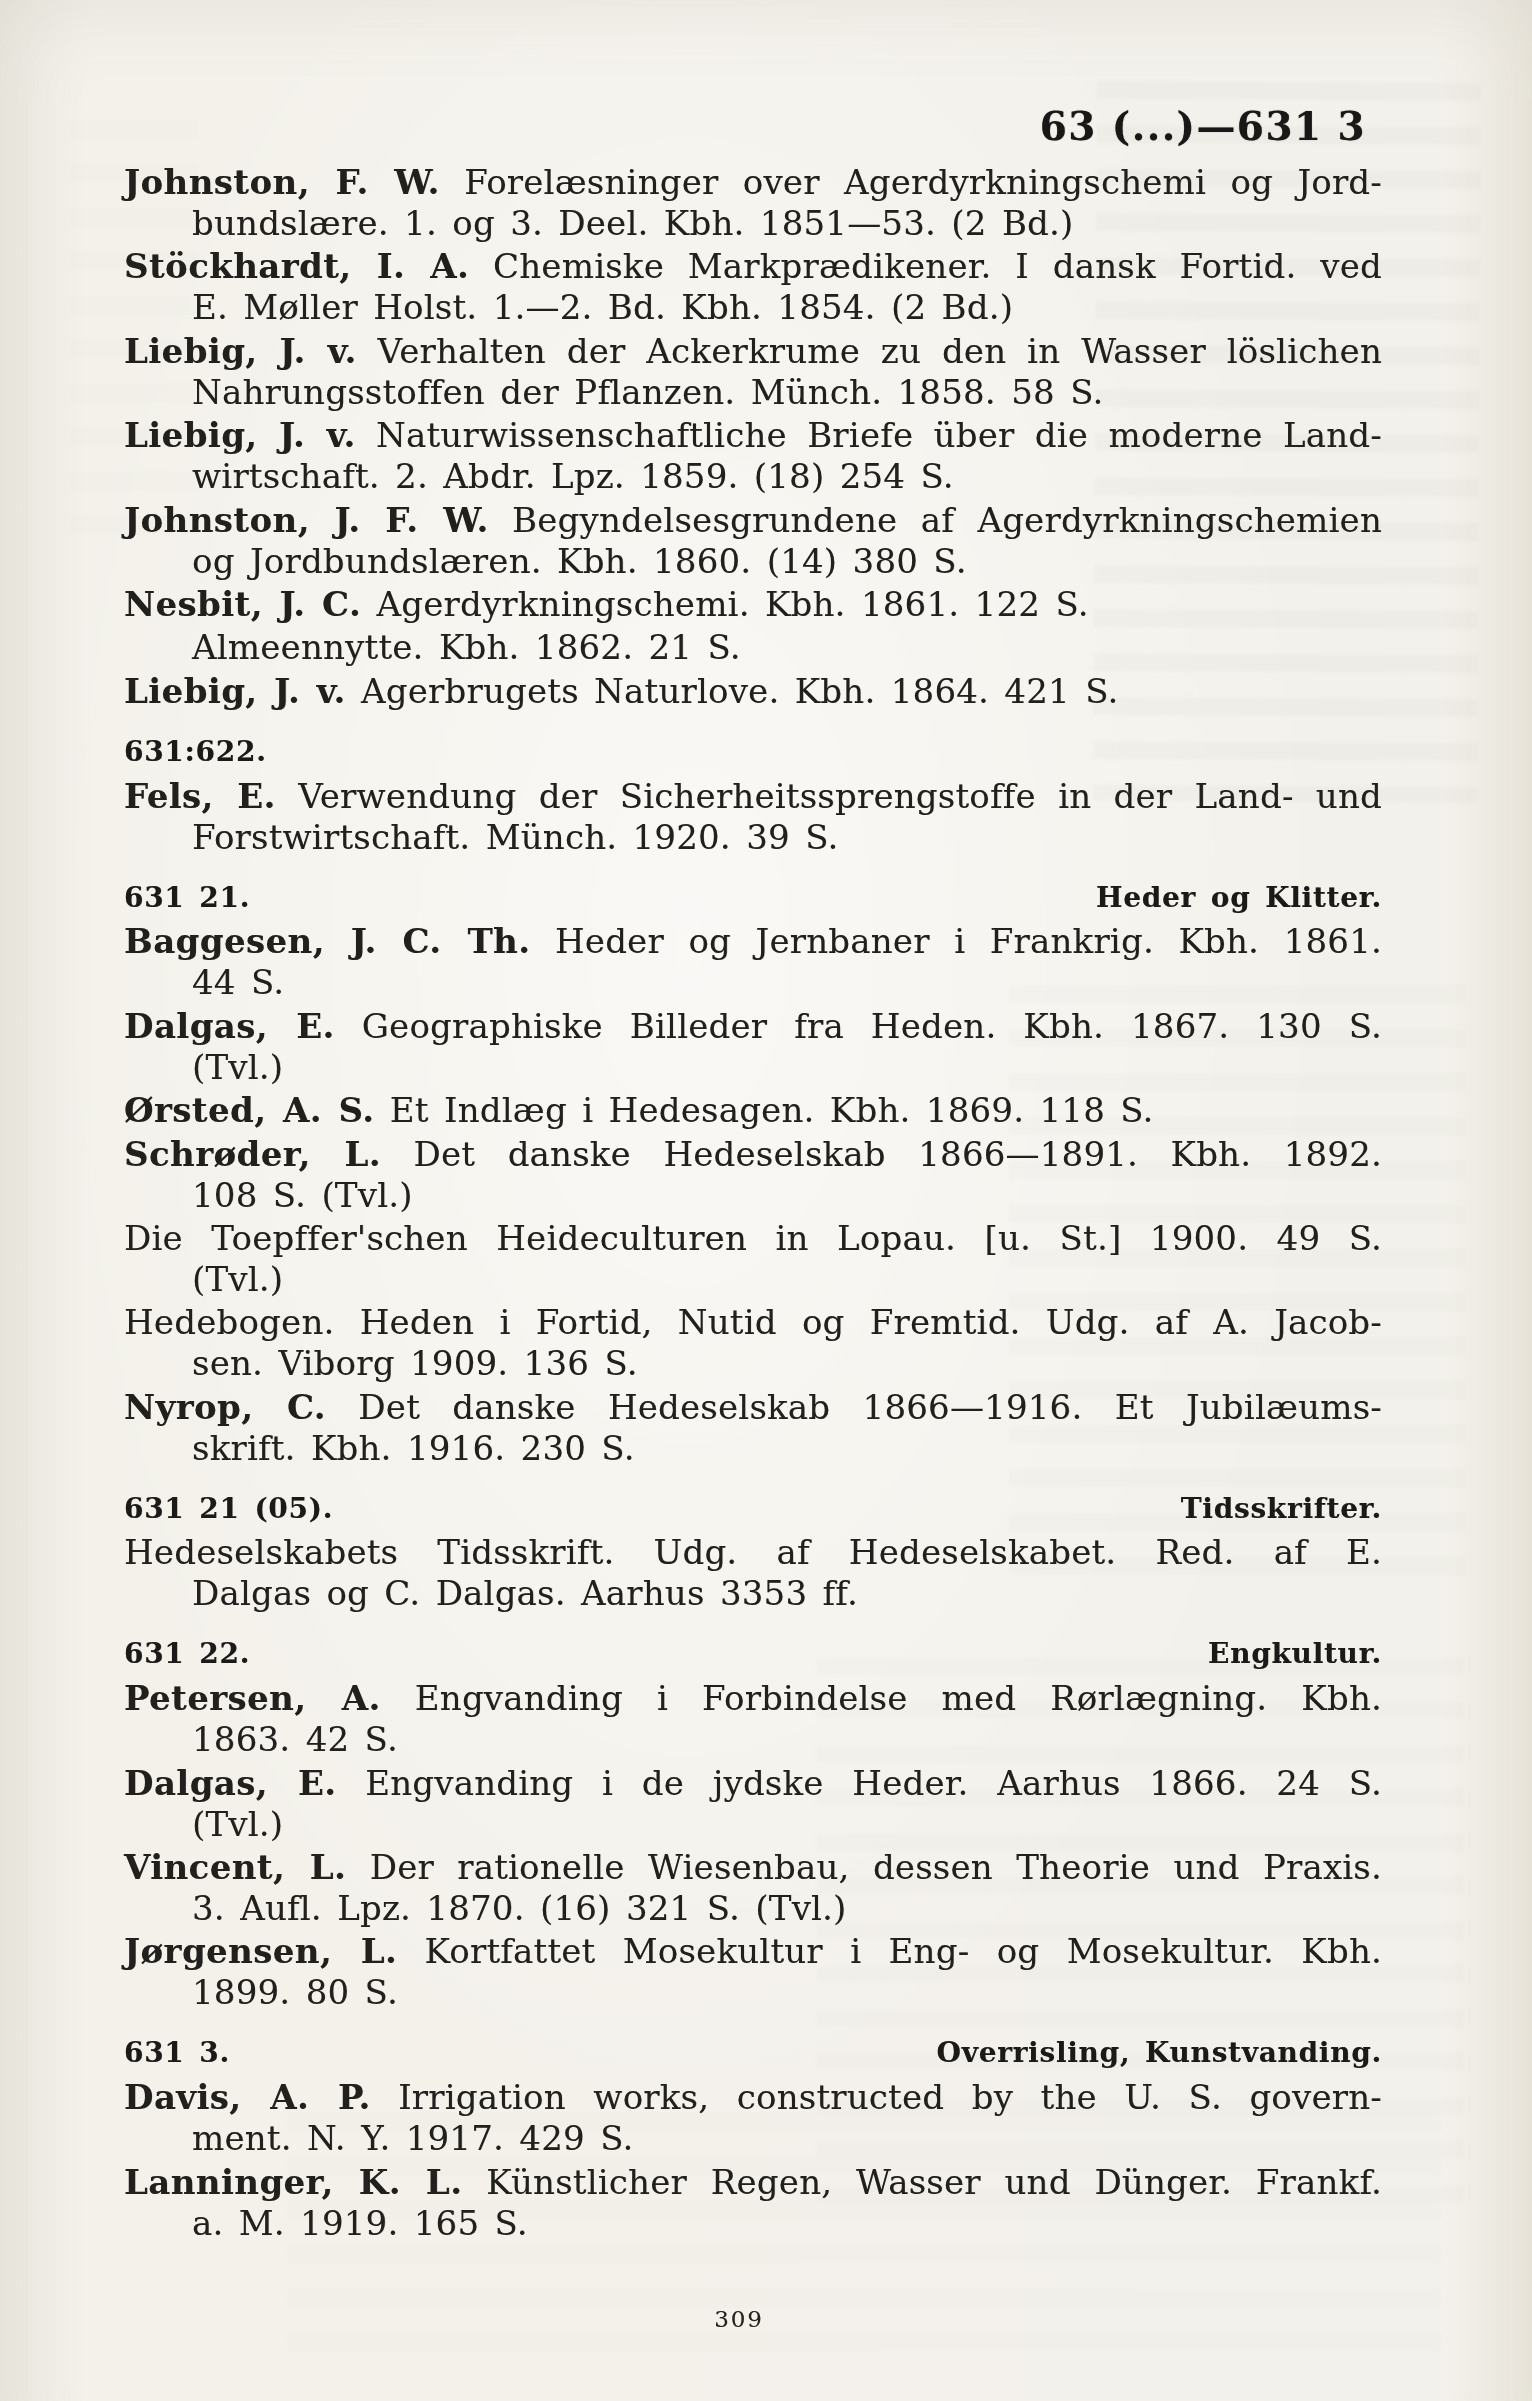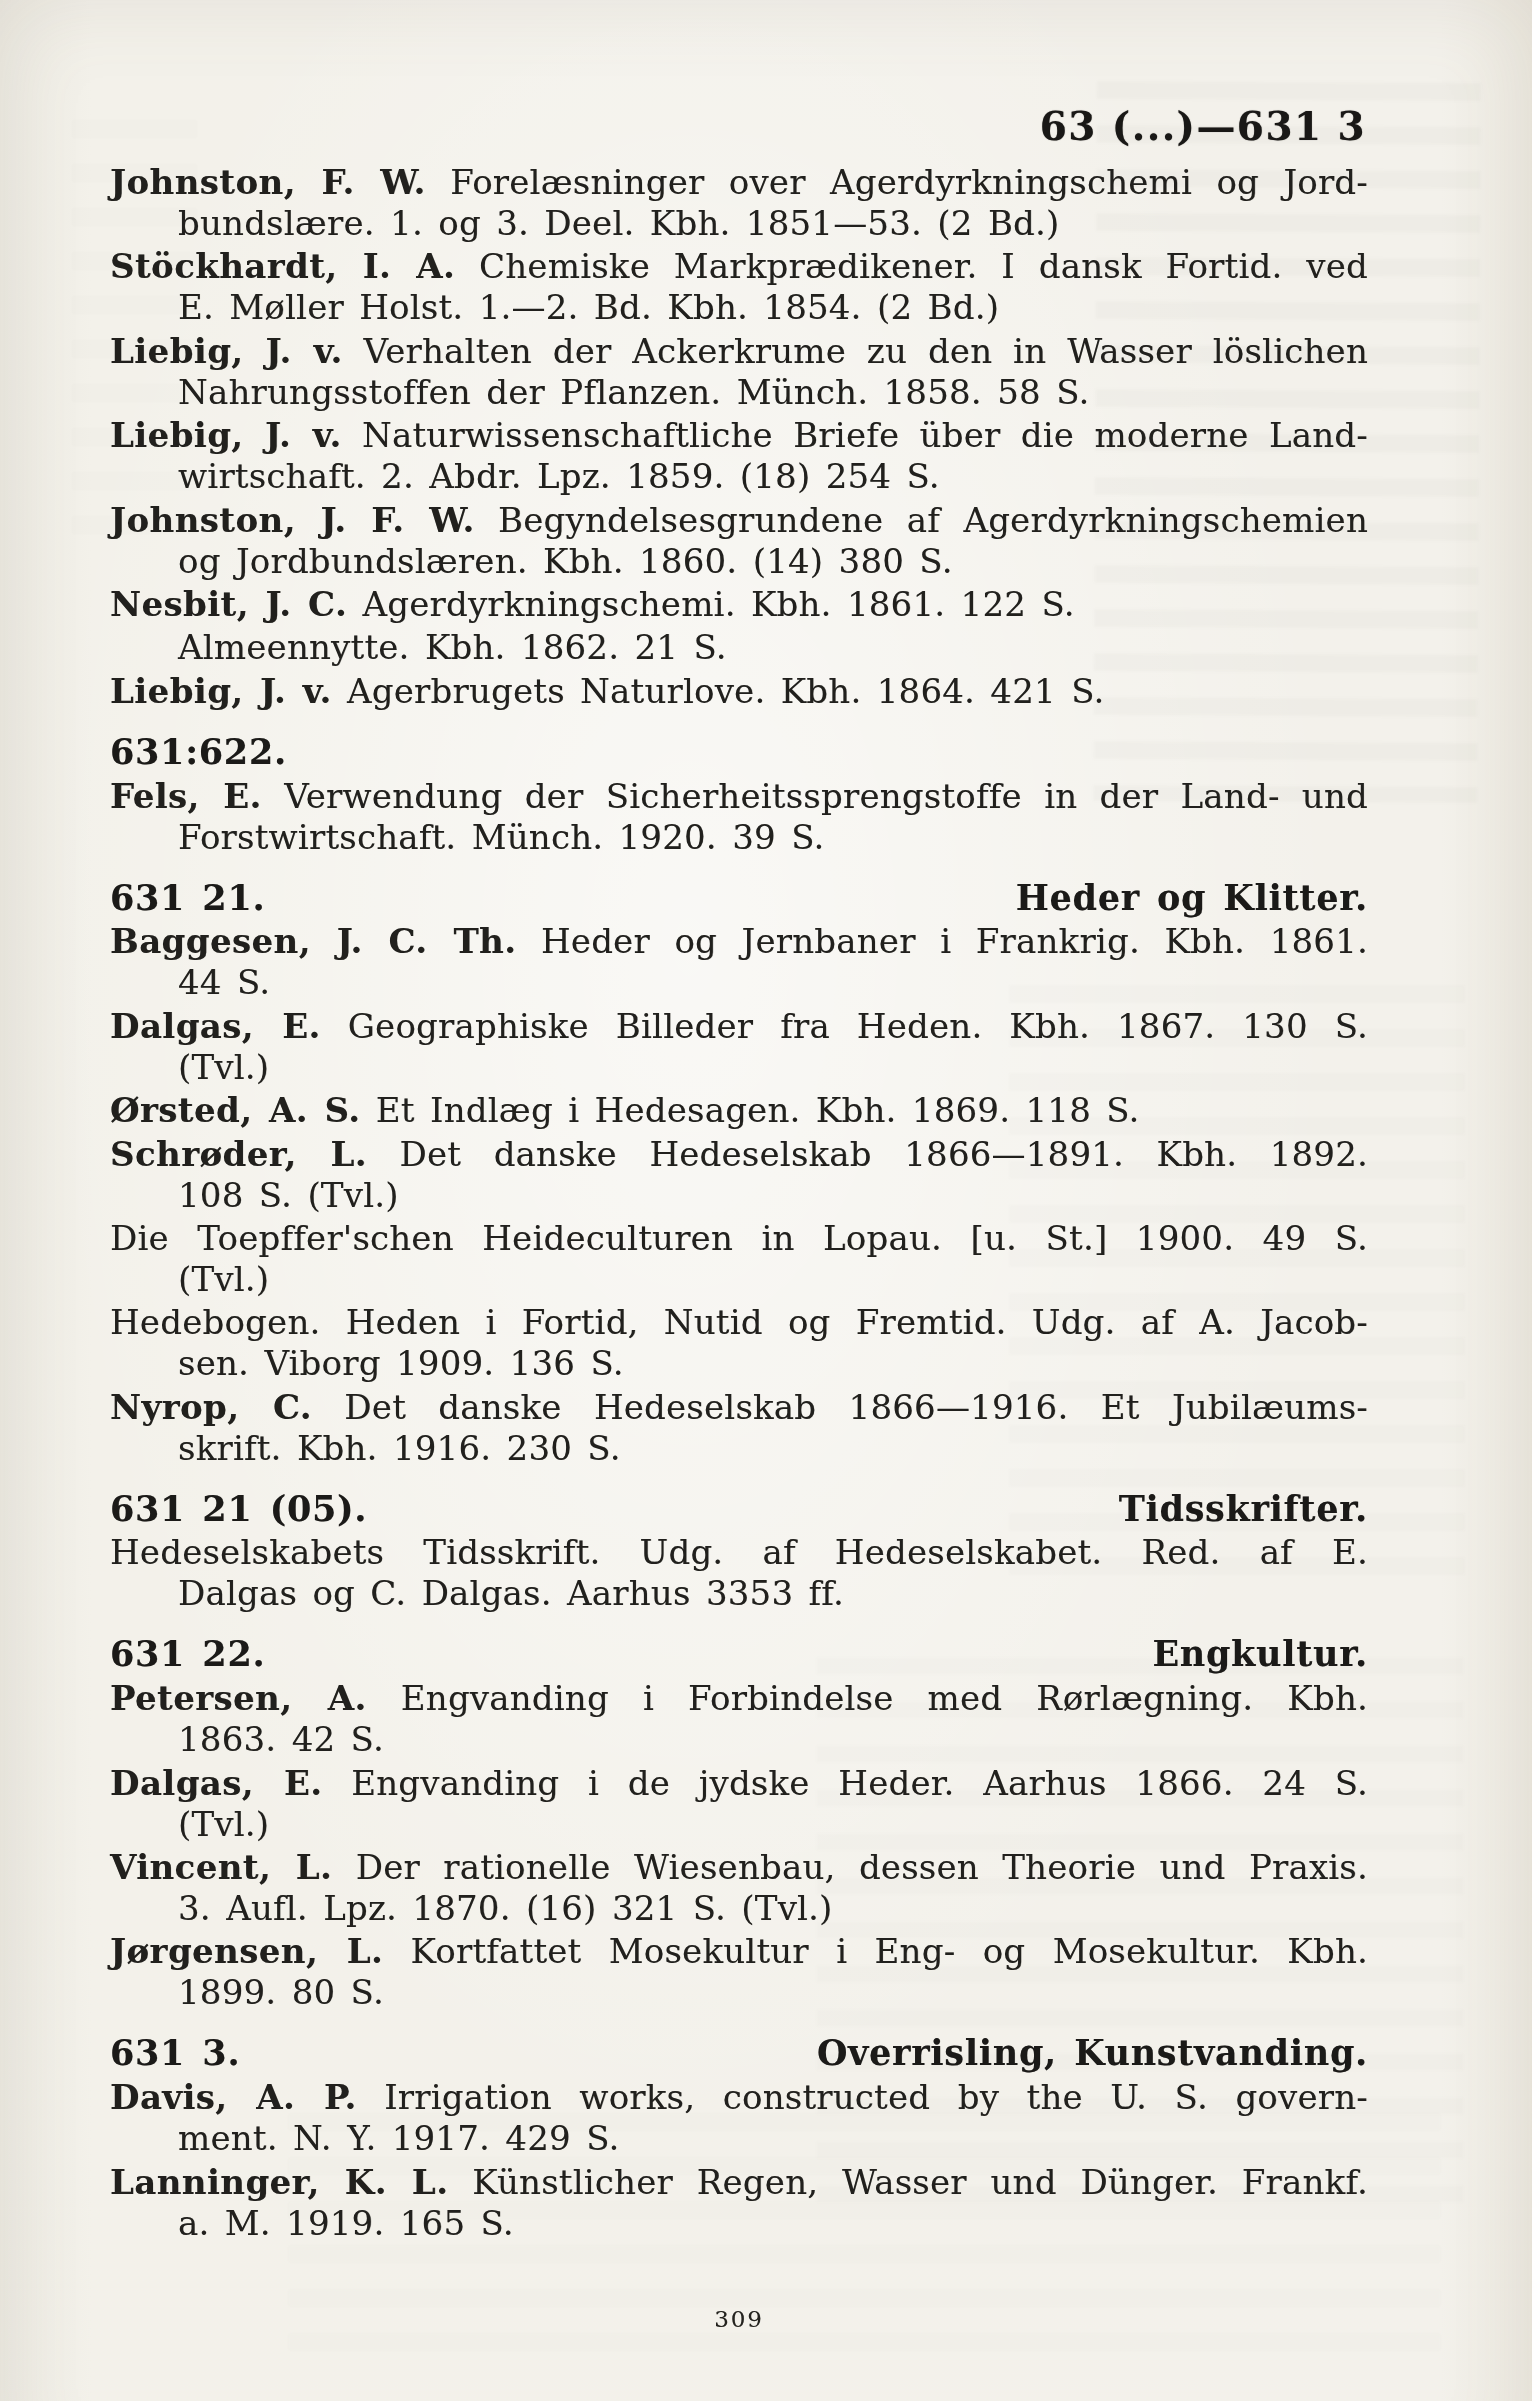--- a/index.html
+++ b/index.html
@@ -30,33 +30,33 @@
   .ghost.g4{left:816px;top:1657px;width:648px;height:552px;opacity:.3;}
   .ghost.g5{left:288px;top:2113px;width:1153px;height:240px;opacity:.22;}
 
   .header-range{
     position:absolute;top:103px;right:166px;
     font-weight:bold;font-size:39px;letter-spacing:1.4px;
     color:#191816;text-shadow:0 0 1px rgba(30,28,25,.45);
     white-space:nowrap;
   }
   .content{
-    position:absolute;left:110px;top:162px;width:1258px;
+    position:absolute;left:124px;top:162px;width:1258px;
     font-size:34px;line-height:41px;color:#21201d;
     text-shadow:0.3px 0.3px 0.5px rgba(45,42,38,.32);
     letter-spacing:0.2px;word-spacing:4.3px;
   }
   .entry{margin:0 0 2.4px 0;}
   .line{white-space:normal;}
   .line.justify{text-align:justify;text-align-last:justify;}
   .line.cont{padding-left:68px;}
   .author{font-weight:bold;letter-spacing:0.4px;}
   .section-row{
     display:flex;justify-content:space-between;align-items:baseline;
-    margin:19px 0 3.8px 0;font-weight:bold;font-size:35px;letter-spacing:0.7px;
+    margin:19px 0 3.8px 0;font-weight:bold;font-size:28px;letter-spacing:0.7px;
     color:#1b1a18;text-shadow:0.2px 0.2px 0.5px rgba(30,28,25,.4);
   }
   .page-number{
     position:absolute;top:2306px;left:110px;width:1258px;
     text-align:center;font-size:23px;color:#24231f;
     text-shadow:0.2px 0.2px 0.5px rgba(45,42,38,.35);letter-spacing:1.9px;
   }
 </style>
 </head>
 <body>

